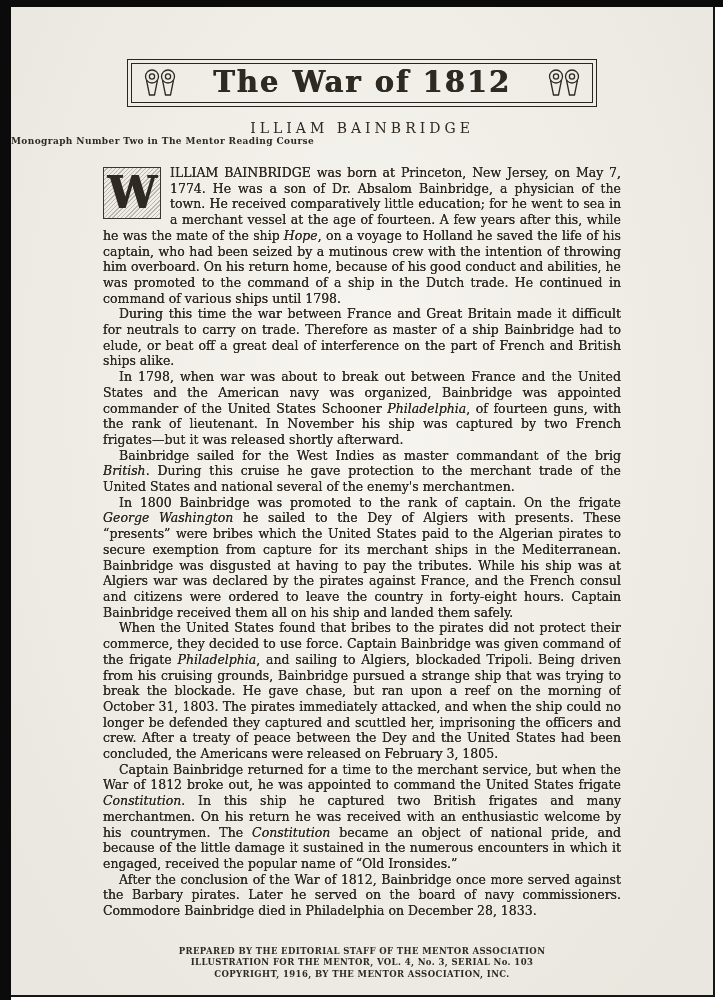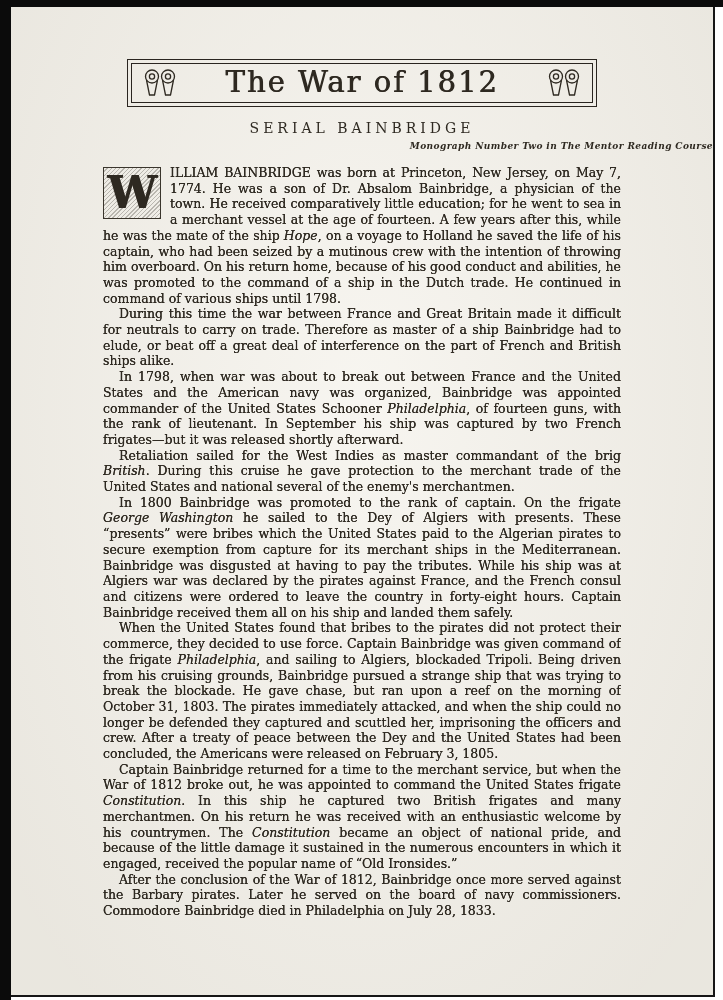--- a/index.html
+++ b/index.html
@@ -49,43 +49,41 @@
     height: 40px;
     display: flex;
     align-items: center;
     padding: 0 10px;
   }
   .ornament { flex: 0 0 auto; display: flex; align-items: center; }
   .banner-title {
     flex: 1;
     text-align: center;
     font-family: "DejaVu Serif", serif;
-    font-weight: normal;
+    font-weight: bold;
     font-size: 29px;
     letter-spacing: 2px;
     text-shadow: 0.7px 0 0 currentColor;
     line-height: 1;
     padding-bottom: 2px;
   }
 
   
   .heading {
     margin-top: 13px;
     text-align: center;
     font-size: 14px;
     letter-spacing: 4px;
     font-weight: normal;
   }
   .subheading {
-    margin-top: 5px;
-    text-align: right;
+    text-align: left;
     font-size: 9px;
     font-weight: bold;
     letter-spacing: 0.4px;
-    font-style: italic;
   }
 
   
   .body-text {
     position: absolute;
     left: 92px; right: 92px;
     top: 158px; bottom: 68px;
     overflow: hidden;
     text-align: justify;
     font-size: 12.5px;
@@ -154,29 +152,34 @@
               <circle cx="26" cy="9.5" r="6.5"></circle>
               <circle cx="26" cy="9.5" r="2.6"></circle>
               <path d="M4.5 13 L7.5 28 M15.5 13 L12.5 28 M7 28 h6"></path>
               <path d="M20.5 13 L23.5 28 M31.5 13 L28.5 28 M23 28 h6"></path>
             </g>
           </svg>
         </span>
       </div>
     </div>
 
-    <h1 class="heading">SERIAL BAINBRIDGE</h1>
+    <h1 class="heading">ILLIAM BAINBRIDGE</h1>
     <div class="subheading">Monograph Number Two in The Mentor Reading Course</div>
 
     <div class="body-text" id="paragraphs">
         <p><span class="dropcap">W</span><span>ILLIAM BAINBRIDGE was born at Princeton, New Jersey, on May 7, 1774. He was a son of Dr. Absalom Bainbridge, a physician of the town. He received comparatively little education; for he went to sea in a merchant vessel at the age of fourteen. A few years after this, while he was the mate of the ship </span><i>Hope</i><span>, on a voyage to Holland he saved the life of his captain, who had been seized by a mutinous crew with the intention of throwing him overboard. On his return home, because of his good conduct and abilities, he was promoted to the command of a ship in the Dutch trade. He continued in command of various ships until 1798.</span></p>
         <p><span>During this time the war between France and Great Britain made it difficult for neutrals to carry on trade. Therefore as master of a ship Bainbridge had to elude, or beat off a great deal of interference on the part of French and British ships alike.</span></p>
-        <p><span>In 1798, when war was about to break out between France and the United States and the American navy was organized, Bainbridge was appointed commander of the United States Schooner </span><i>Philadelphia</i><span>, of fourteen guns, with the rank of lieutenant. In September his ship was captured by two French frigates—but it was released shortly afterward.</span></p>
-        <p><span>Retaliation sailed for the West Indies as master commandant of the brig </span><i>British</i><span>. During this cruise he gave protection to the merchant trade of the United States and national several of the enemy's merchantmen.</span></p>
+        <p><span>In 1798, when war was about to break out between France and the United States and the American navy was organized, Bainbridge was appointed commander of the United States Schooner </span><i>Philadelphia</i><span>, of fourteen guns, with the rank of lieutenant. In November his ship was captured by two French frigates—but it was released shortly afterward.</span></p>
+        <p><span>Bainbridge sailed for the West Indies as master commandant of the brig </span><i>British</i><span>. During this cruise he gave protection to the merchant trade of the United States and national several of the enemy's merchantmen.</span></p>
         <p><span>In 1800 Bainbridge was promoted to the rank of captain. On the frigate </span><i>George Washington</i><span> he sailed to the Dey of Algiers with presents. These “presents” were bribes which the United States paid to the Algerian pirates to secure exemption from capture for its merchant ships in the Mediterranean. Bainbridge was disgusted at having to pay the tributes. While his ship was at Algiers war was declared by the pirates against France, and the French consul and citizens were ordered to leave the country in forty-eight hours. Captain Bainbridge received them all on his ship and landed them safely.</span></p>
         <p><span>When the United States found that bribes to the pirates did not protect their commerce, they decided to use force. Captain Bainbridge was given command of the frigate </span><i>Philadelphia</i><span>, and sailing to Algiers, blockaded Tripoli. Being driven from his cruising grounds, Bainbridge pursued a strange ship that was trying to break the blockade. He gave chase, but ran upon a reef on the morning of October 31, 1803. The pirates immediately attacked, and when the ship could no longer be defended they captured and scuttled her, imprisoning the officers and crew. After a treaty of peace between the Dey and the United States had been concluded, the Americans were released on February 3, 1805.</span></p>
         <p><span>Captain Bainbridge returned for a time to the merchant service, but when the War of 1812 broke out, he was appointed to command the United States frigate </span><i>Constitution</i><span>. In this ship he captured two British frigates and many merchantmen. On his return he was received with an enthusiastic welcome by his countrymen. The </span><i>Constitution</i><span> became an object of national pride, and because of the little damage it sustained in the numerous encounters in which it engaged, received the popular name of “Old Ironsides.”</span></p>
-        <p><span>After the conclusion of the War of 1812, Bainbridge once more served against the Barbary pirates. Later he served on the board of navy commissioners. Commodore Bainbridge died in Philadelphia on July 28, 1833.</span></p>
+        <p><span>After the conclusion of the War of 1812, Bainbridge once more served against the Barbary pirates. Later he served on the board of navy commissioners. Commodore Bainbridge died in Philadelphia on December 28, 1833.</span></p>
       </div>
 
+    <div class="footer">
+      <div>PREPARED BY THE EDITORIAL STAFF OF THE MENTOR ASSOCIATION</div>
+      <div>ILLUSTRATION FOR THE MENTOR, VOL. 4, No. 3, SERIAL No. 103</div>
+      <div>COPYRIGHT, 1916, BY THE MENTOR ASSOCIATION, INC.</div>
+    </div>
 
   </div>
 </div>
 
 </body></html>

